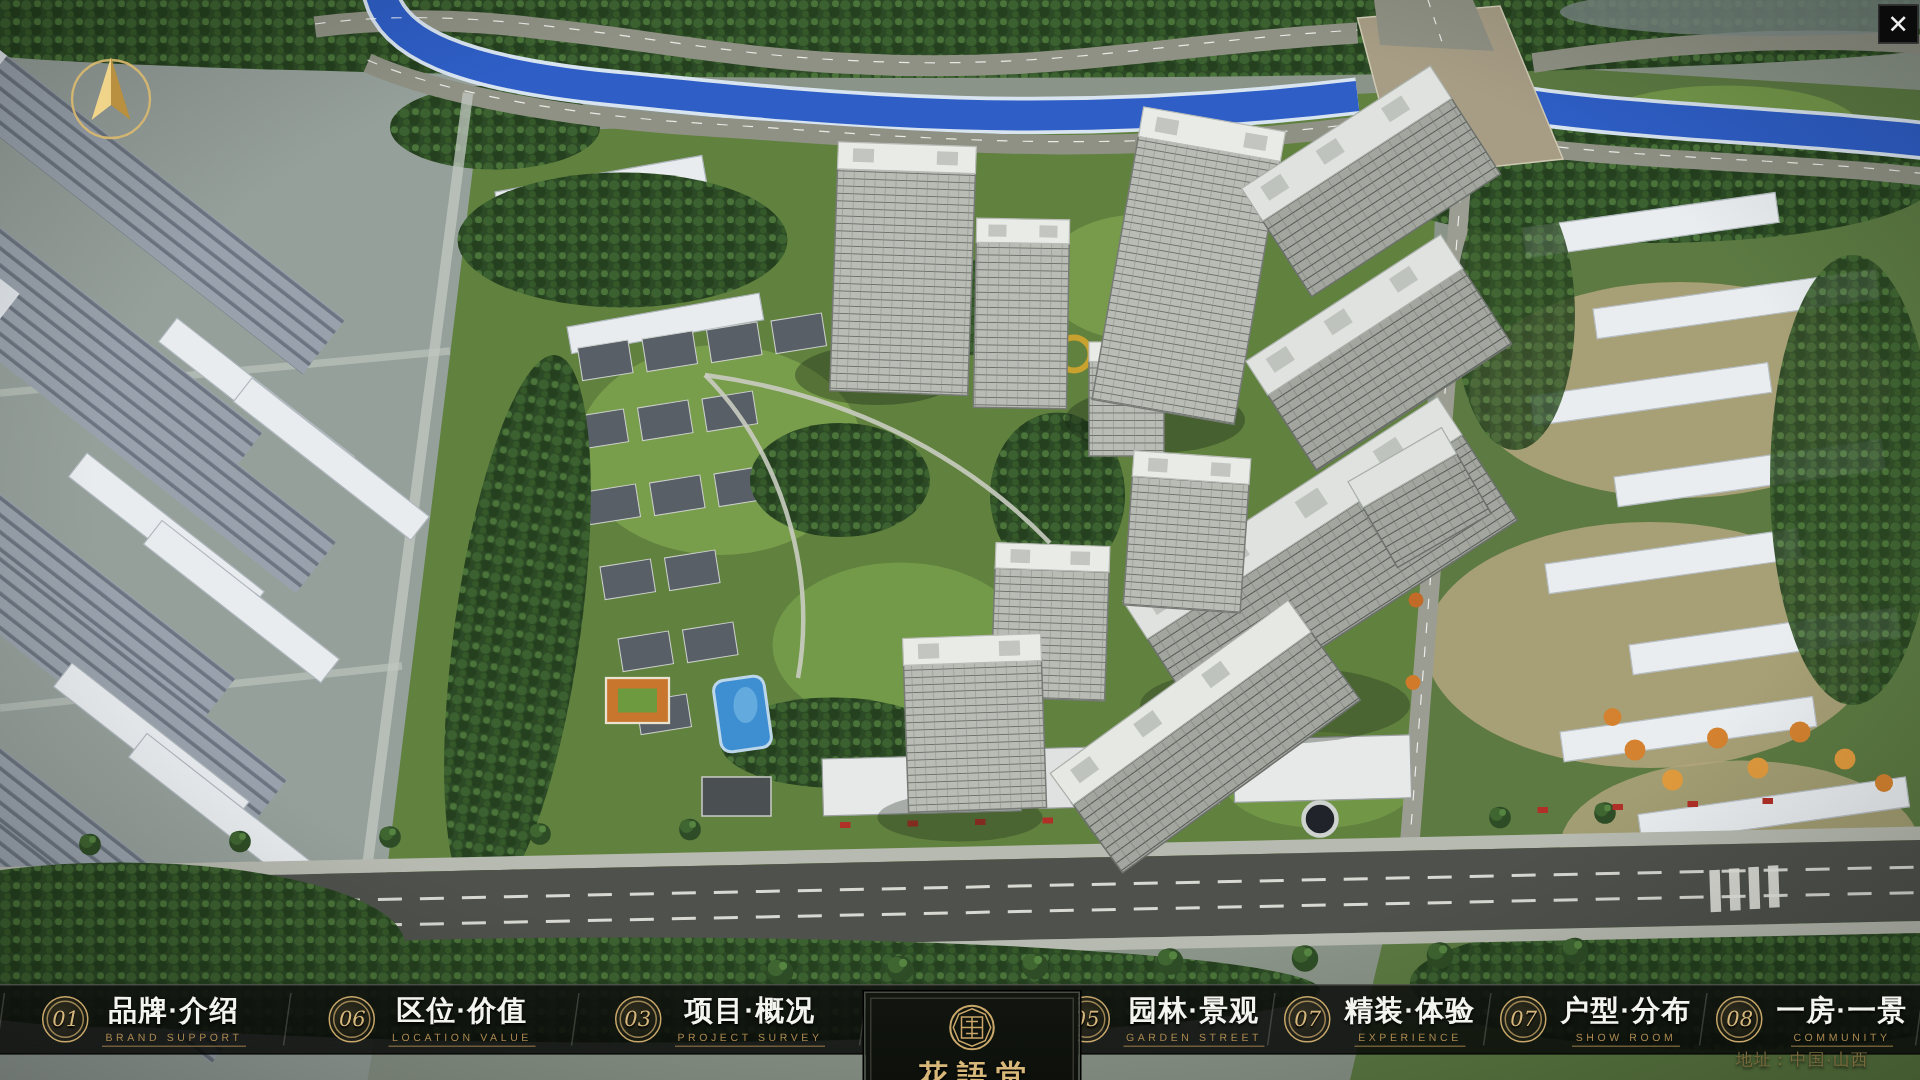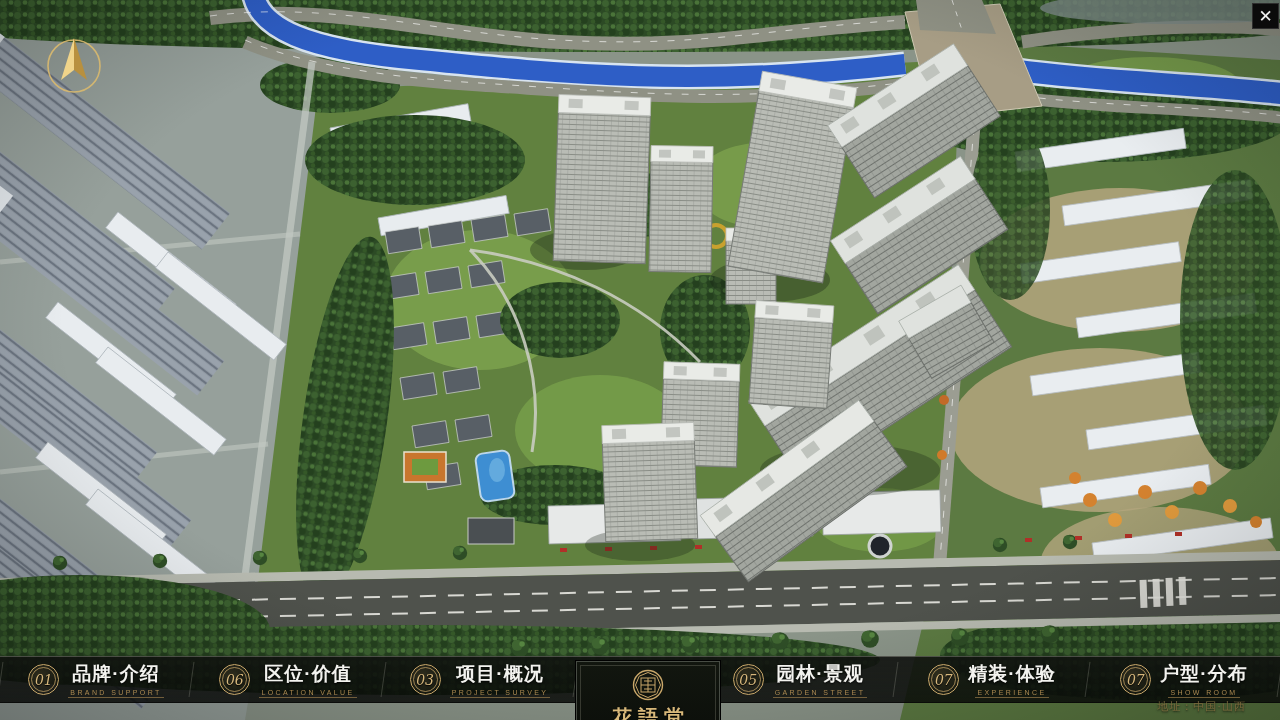--- a/index.html
+++ b/index.html
@@ -450,20 +450,29 @@
       </div>
       <div class="nav-item">
         <div class="badge">
             <span>07</span>
           </div>
         <div class="titles">
             <div class="cn">户型·分布</div>
         <div class="en">SHOW ROOM</div>
           </div>
       </div>
+      <div class="nav-item">
+        <div class="badge">
+            <span>08</span>
+          </div>
+        <div class="titles">
+            <div class="cn">一房·一景</div>
+        <div class="en">COMMUNITY</div>
+          </div>
+      </div>
     </div>
   </nav>
 
   <div class="logo-box">
     <svg class="seal" viewBox="0 0 32 32">
       <circle cx="16" cy="16" r="14.5" fill="none" stroke="#c9a76a" stroke-width="1.4"></circle>
       <polygon points="16,3.5 24.8,7.2 28.5,16 24.8,24.8 16,28.5 7.2,24.8 3.5,16 7.2,7.2" fill="none" stroke="#c9a76a" stroke-width="1"></polygon>
       <rect x="9" y="9" width="14" height="14" fill="none" stroke="#c9a76a" stroke-width="1"></rect>
       <path d="M16 9V23 M9 16H23 M12 12H20 M12 20H20" stroke="#c9a76a" stroke-width="1" fill="none"></path>
     </svg>

